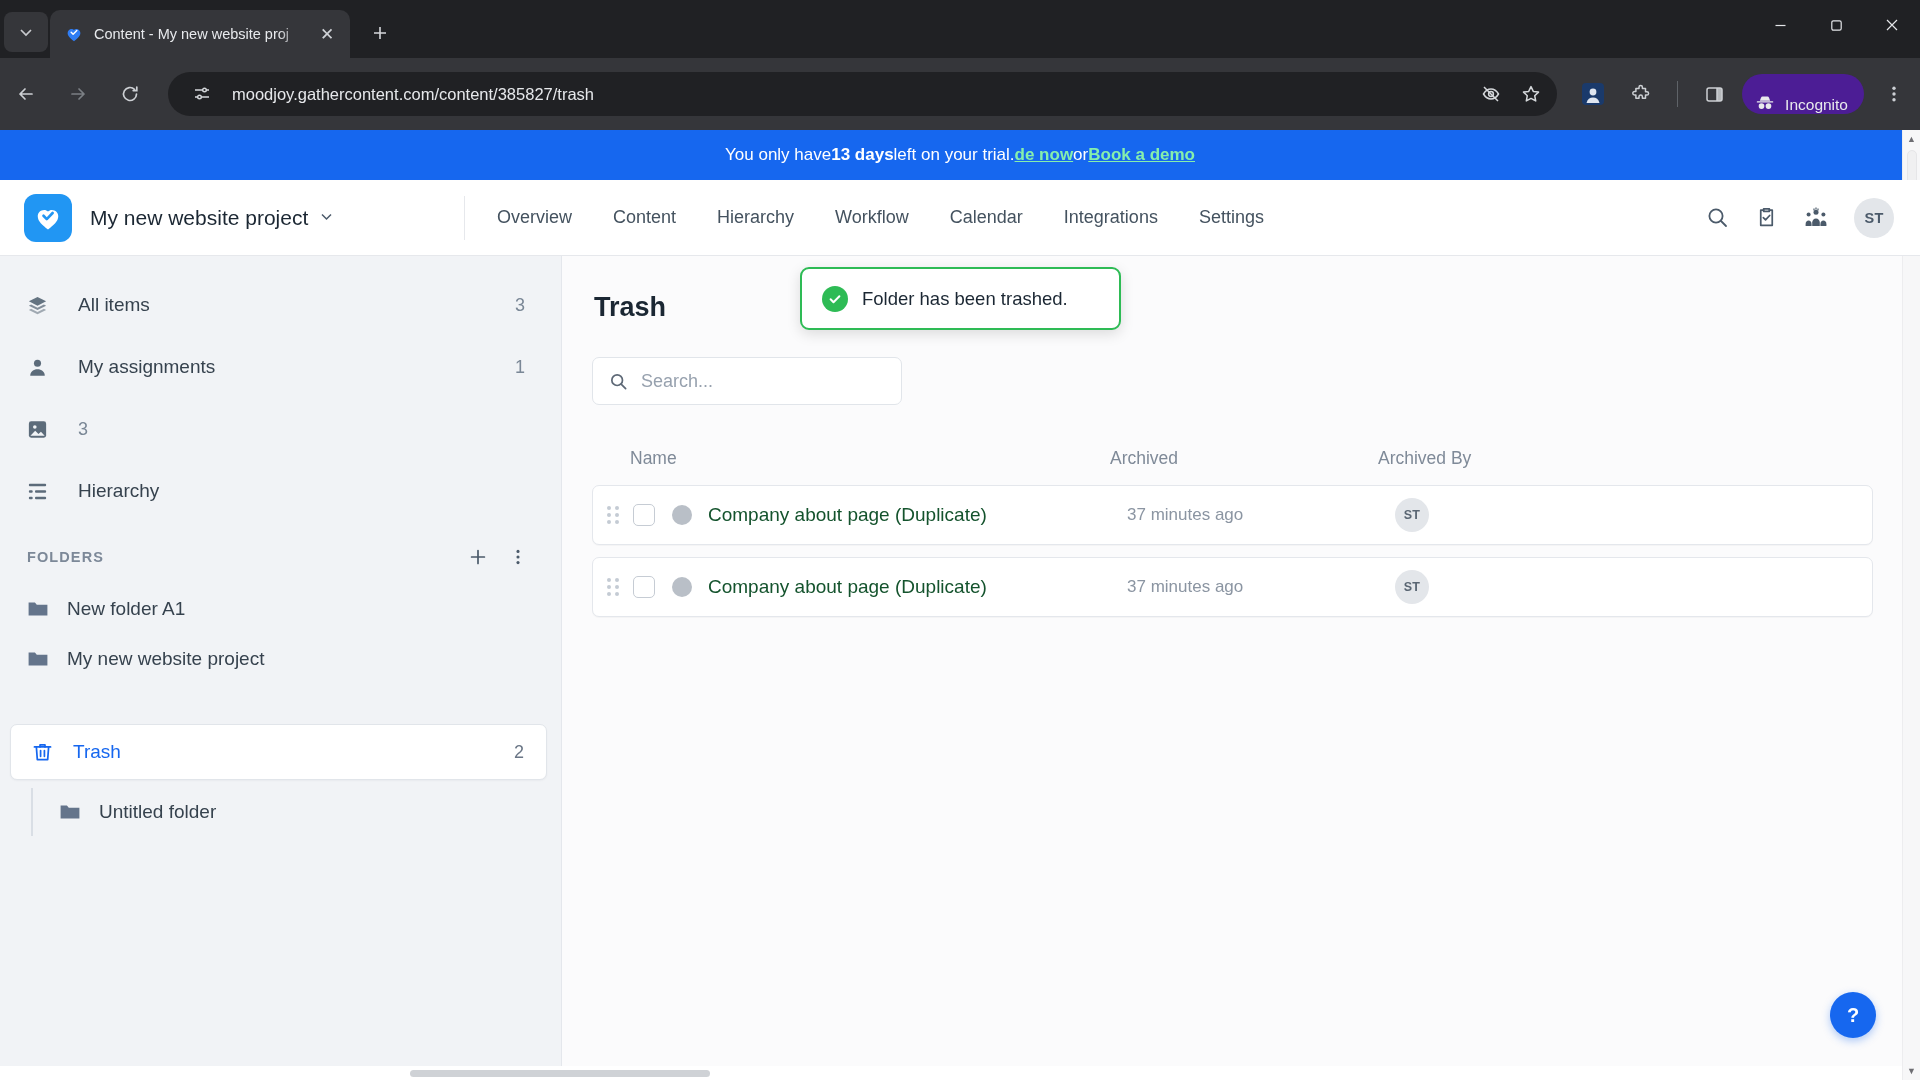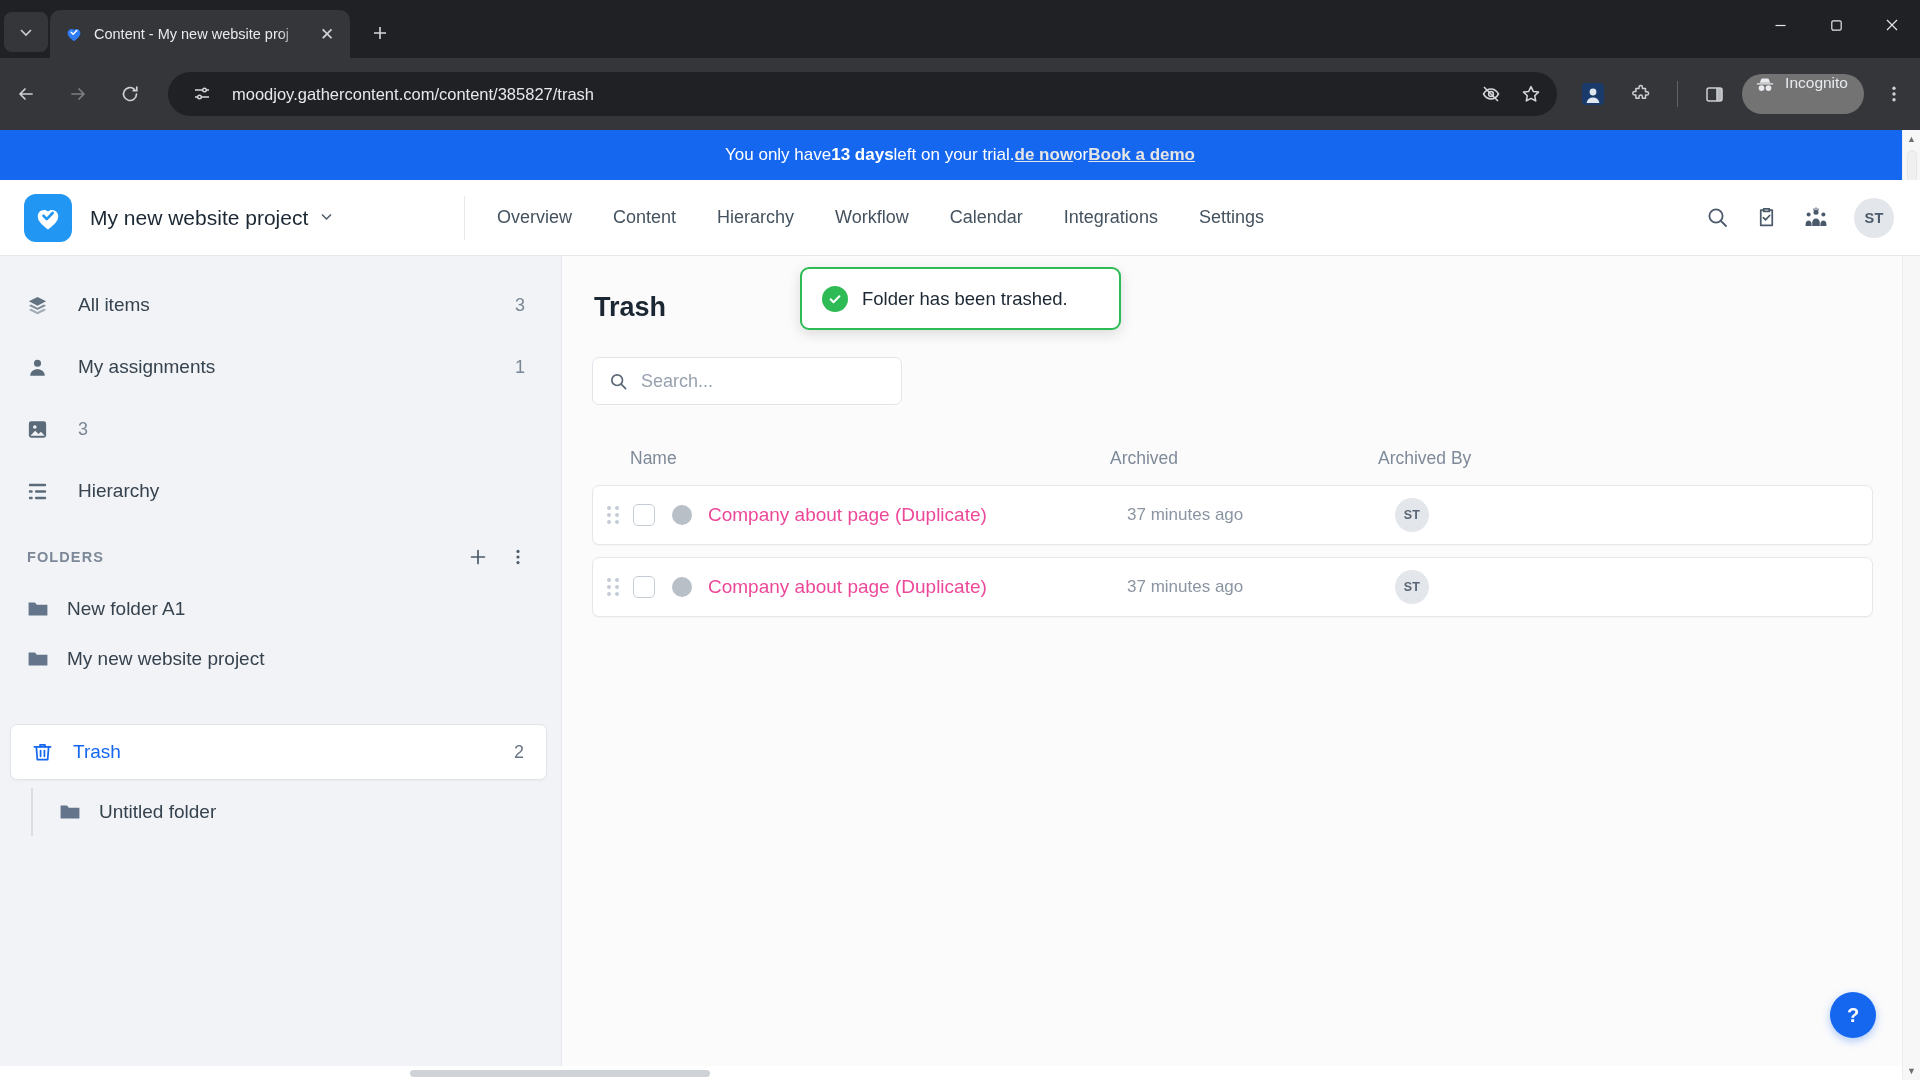--- a/index.html
+++ b/index.html
@@ -44,33 +44,33 @@
   .omnibox {
     flex: 1 1 auto; height:44px; background:#202124; border-radius:22px;
     display:flex; align-items:center; padding: 0 8px 0 16px; margin: 0 8px; gap: 12px; min-width:0;
   }
   .omni-url { color:#e6e8eb; font-size:16.5px; white-space:nowrap; overflow:hidden; flex:1 1 auto; }
   .omni-right { display:flex; align-items:center; gap: 4px; flex: 0 0 auto;}
   .omni-ic { width:36px;height:36px;display:flex;align-items:center;justify-content:center;color:#d5d8db;}
   .ext-ic { width:40px;height:40px;display:flex;align-items:center;justify-content:center;color:#cdd0d4;}
   .vsep { width:1px;height:26px;background:#5f6368; margin: 0 8px;}
   .incognito-pill {
-    height:40px; border-radius:20px; background:#737373; display:flex; align-items:flex-start;
+    height:40px; border-radius:20px; background:#4c1d95; display:flex; align-items:flex-end;
     gap:9px; padding: 0 16px 0 12px; color:#e8eaed; font-size:15.5px; flex:0 0 auto;
   }
 
   
   .viewport { flex: 1 1 auto; background:#fff; position:relative; overflow:hidden; display:flex; flex-direction:column; }
 
   .promo-banner {
     height: 50px; background:#1667ef; color:#fff; display:flex; align-items:center;
     justify-content:center; font-size:17px; flex:0 0 auto; position:relative;
   }
   .promo-banner b { font-weight:700; }
-  .promo-banner a { color:#e5e5e5; text-decoration:underline; font-weight:700; }
+  .promo-banner a { color:#86efac; text-decoration:underline; font-weight:700; }
 
   .toast {
     position:absolute; left: 800px; top: 137px; width:321px; height:63px;
     background:#fff; border:2px solid #2ebb55; border-radius:9px;
     display:flex; align-items:center; gap:14px; padding: 0 20px;
     box-shadow: 0 4px 14px rgba(0,0,0,.13); z-index: 40;
   }
   .toast-txt { font-size:18.5px; color:#1b2733; }
   .toast-check { width:26px;height:26px;border-radius:50%;background:#2ebb55;display:flex;align-items:center;justify-content:center;flex:0 0 auto;}
 
@@ -163,21 +163,21 @@
     height: 60px; background:#fff; border:1px solid #e4e7ec; border-radius:7px;
     display:flex; align-items:center; padding-left: 14px; margin-bottom: 12px;
     box-shadow: 0 1px 1px rgba(16,24,40,.03);
   }
   .drag-handle {
     width:14px; display:grid; grid-template-columns: 4px 4px; gap:3px 4px; flex:0 0 auto; margin-right:12px;
   }
   .drag-handle i { width:4px;height:4px;border-radius:50%;background:#c4cbd4; display:block;}
   .chk { width:22px;height:22px;border:1.6px solid #c6ccd4;border-radius:5px;background:#fff;flex:0 0 auto;margin-right:17px;}
   .statusdot { width:20px;height:20px;border-radius:50%;background:#b9bfc7;flex:0 0 auto;margin-right:16px;}
-  .cell-name { width: 419px; font-size:19px; color:#ec4899; }
+  .cell-name { width: 419px; font-size:19px; color:#14532d; }
   .cell-arch { width: 268px; font-size:17px; color:#8b95a2; }
   .cell-by { flex:1 1 auto; display:flex; align-items:center; }
   .mini-avatar {
     width:34px;height:34px;border-radius:50%;background:#e3e6ea;color:#5a6673;
     display:flex;align-items:center;justify-content:center;font-size:12.5px;font-weight:600;letter-spacing:.3px;
   }
 
   .help-fab {
     position:absolute; right:44px; bottom:42px; width:46px;height:46px;border-radius:50%;
     background:#1667ef; color:#fff; display:flex; align-items:center; justify-content:center;

